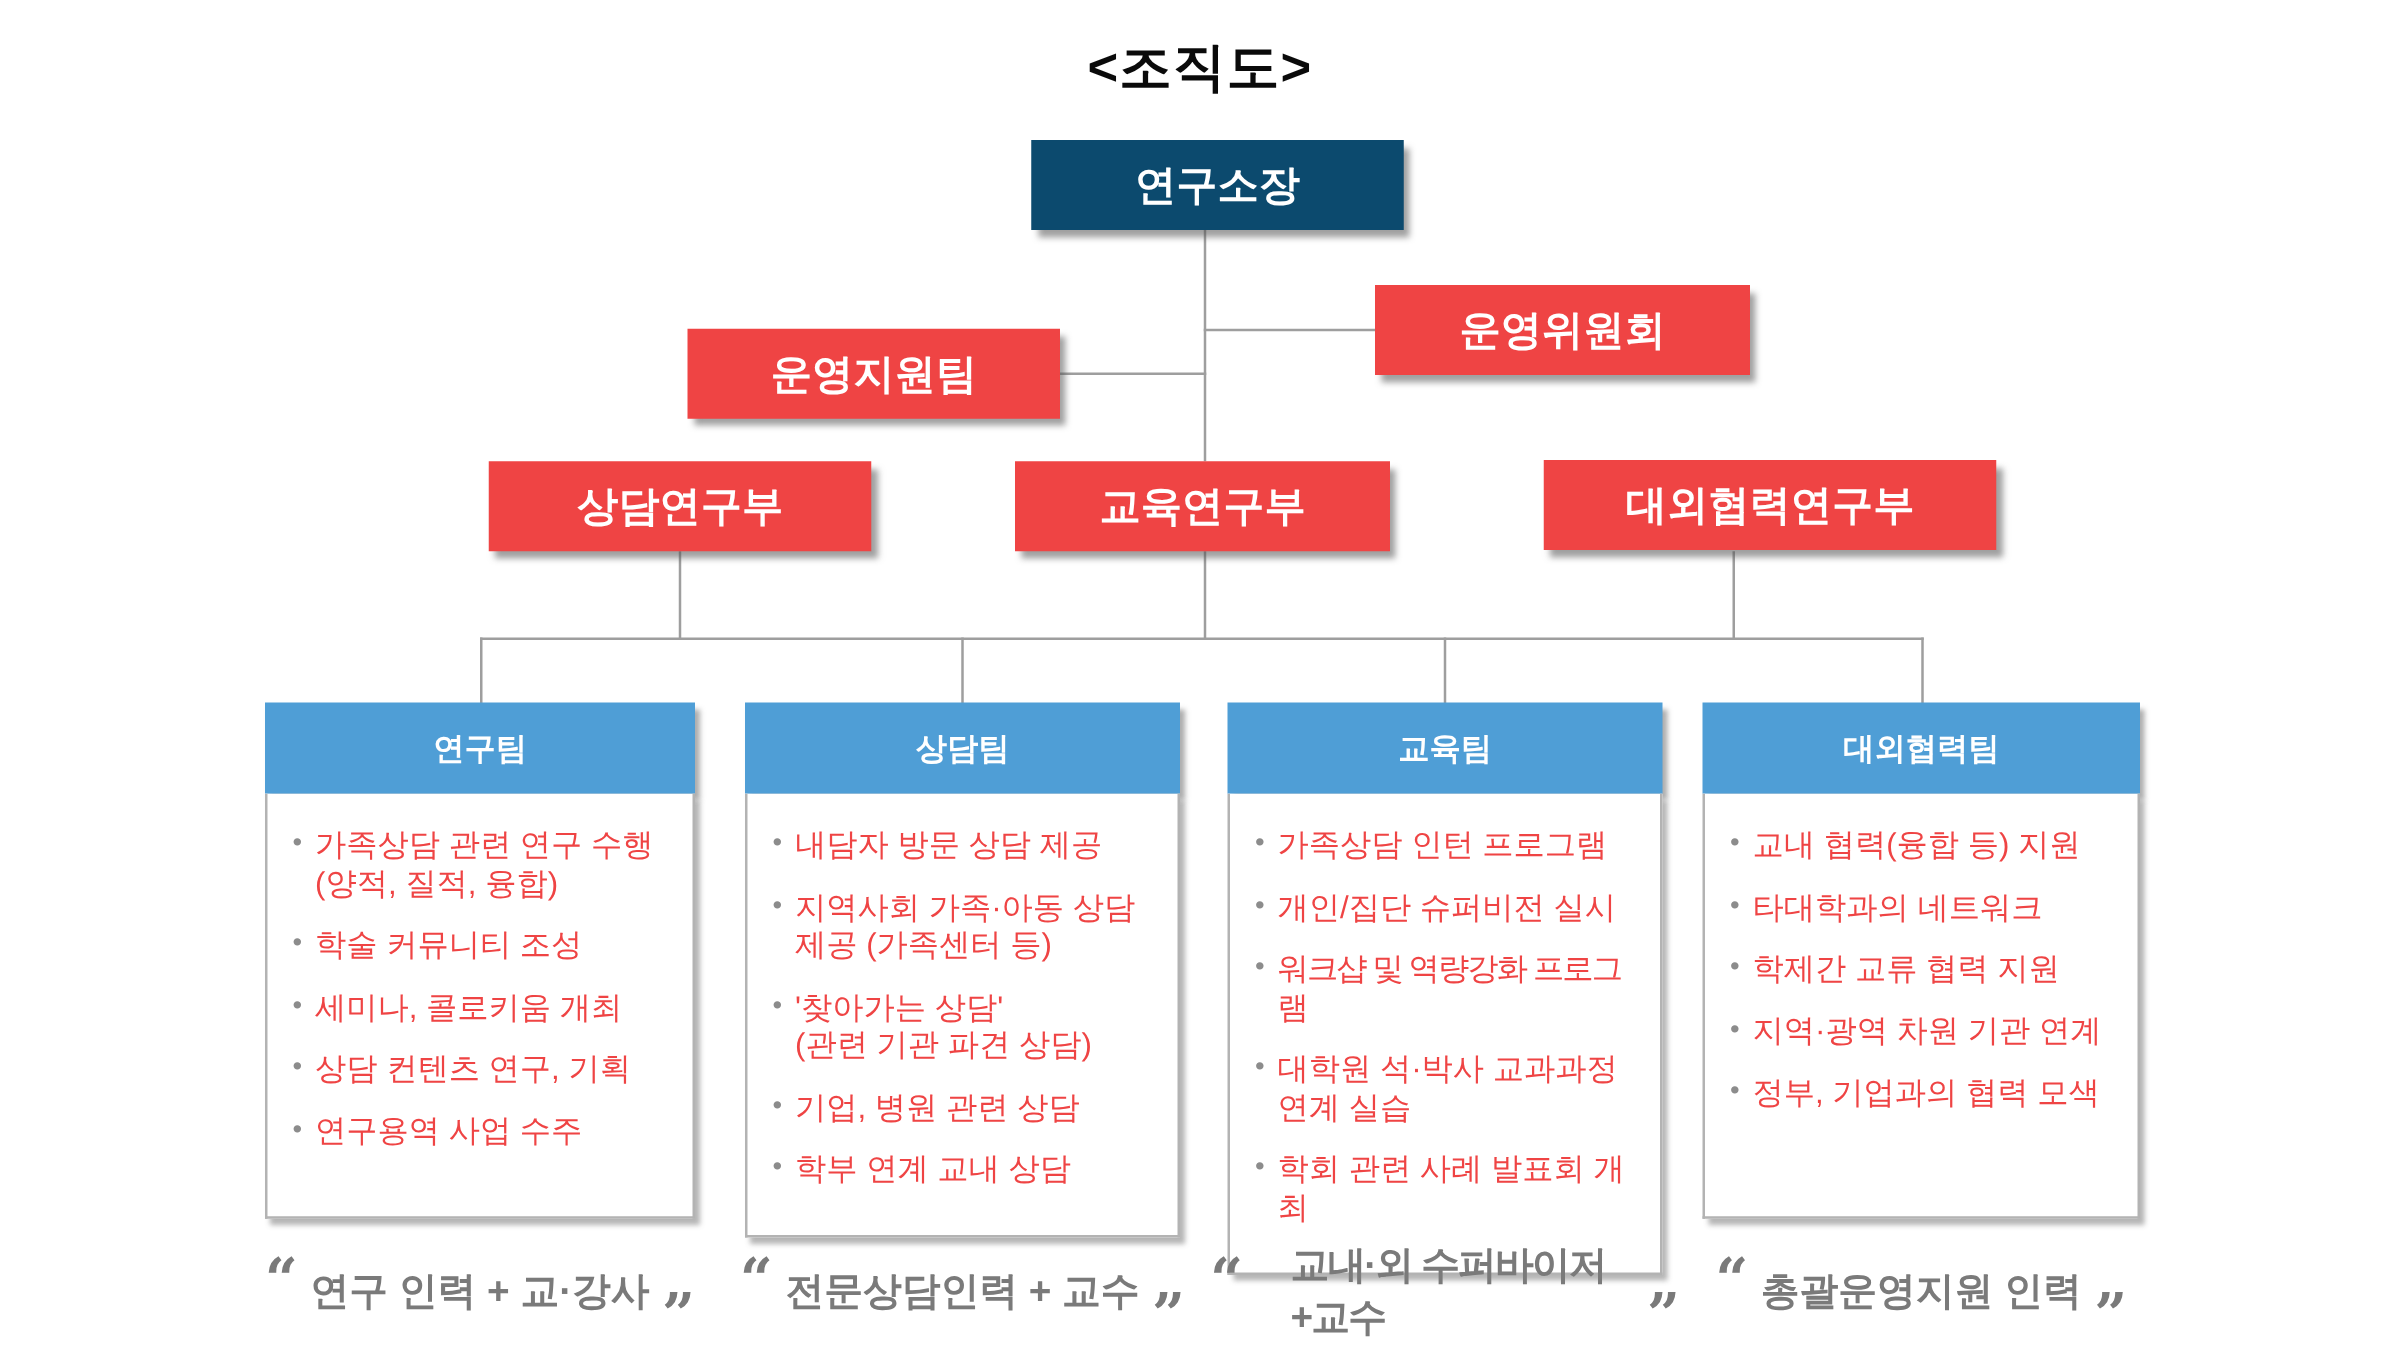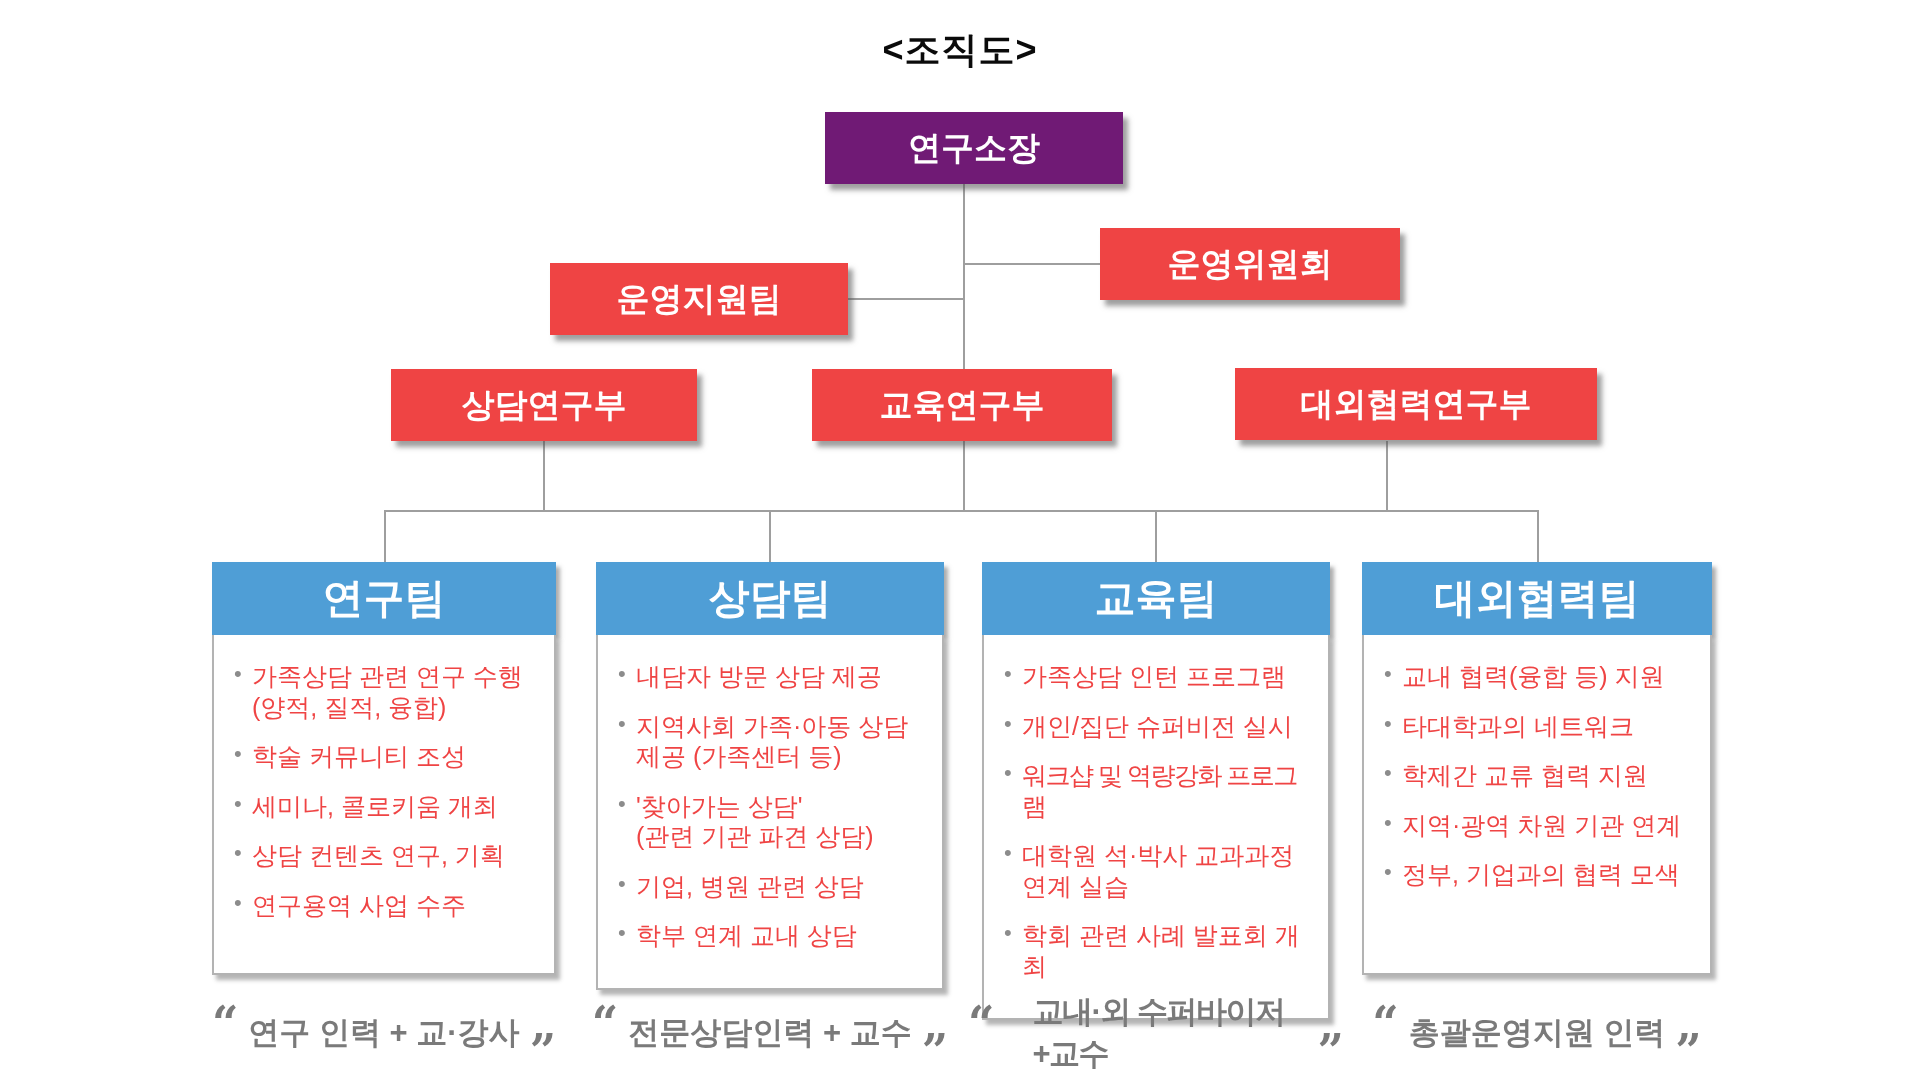--- a/index.html
+++ b/index.html
@@ -1,25 +1,25 @@
 <!DOCTYPE html>
 <html><head>
 <meta charset="utf-8">
 <style>
   html,body{margin:0;padding:0;background:#ffffff;}
   body{font-family:"Liberation Sans","DejaVu Sans",sans-serif;}
   .canvas{position:relative;width:1920px;height:1080px;background:#ffffff;overflow:hidden;}
 
   .title{position:absolute;left:0;right:0;top:26px;text-align:center;
-         font-size:36px;font-weight:bold;color:#0a0a0a;letter-spacing:1px;}
+         font-size:42px;font-weight:bold;color:#0a0a0a;letter-spacing:1px;}
 
   .box{position:absolute;display:flex;align-items:center;justify-content:center;
        color:#ffffff;font-weight:bold;font-size:33px;
        box-shadow:5px 6px 5px rgba(80,80,80,0.55);}
-  .navy{background:#701a75;}
+  .navy{background:#0c4a6e;}
   .blue{background:#ef4444;}
 
   .director{left:825px;top:112px;width:298px;height:72px;}
   .committee{left:1100px;top:228px;width:300px;height:72px;}
   .support{left:550px;top:263px;width:298px;height:72px;}
   .dept1{left:391px;top:369px;width:306px;height:72px;}
   .dept2{left:812px;top:369px;width:300px;height:72px;}
   .dept3{left:1235px;top:368px;width:362px;height:72px;}
 
   .vline,.hline{position:absolute;background:#9e9e9e;}
@@ -36,21 +36,21 @@
   .l-team2-drop{left:769px;top:510px;height:53px;}
   .l-team3-drop{left:1155px;top:510px;height:53px;}
   .l-team4-drop{left:1537px;top:510px;height:53px;}
 
   .team{position:absolute;top:562px;}
   .team-1{left:212px;width:344px;}
   .team-2{left:596px;width:348px;}
   .team-3{left:982px;width:348px;}
   .team-4{left:1362px;width:350px;}
   .team-header{height:73px;background:#4f9ed6;color:#ffffff;font-weight:bold;
-               font-size:41px;display:flex;align-items:center;justify-content:center;
+               font-size:25px;display:flex;align-items:center;justify-content:center;
                box-shadow:4px 5px 4px rgba(90,90,90,0.5);}
   .team-body{background:#ffffff;border:2px solid #b3b3b3;border-top:none;
              box-shadow:4px 5px 4px rgba(90,90,90,0.45);
              min-height:340px;box-sizing:border-box;padding:26px 10px 18px 16px;}
   .team-body ul{list-style:none;margin:0;padding:0;}
   .team-body li{position:relative;padding-left:22px;margin-bottom:19px;
                 color:#ef4444;font-size:25px;line-height:1.22;white-space:pre-line;}
   .team-body li::before{content:"\2022";position:absolute;left:4px;top:0;
                         color:#8c8c8c;font-size:22px;}
   .team-body li.tight{letter-spacing:-1.5px;}

